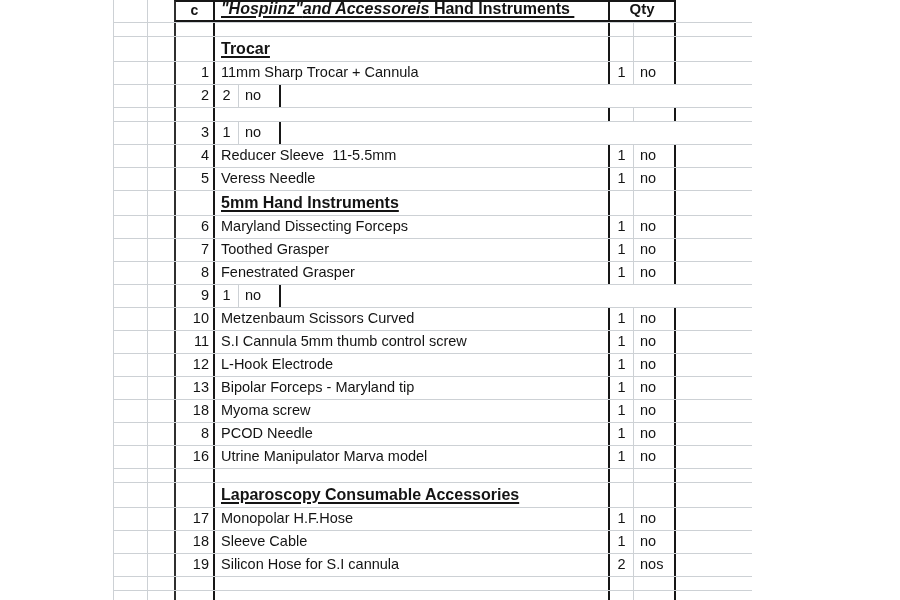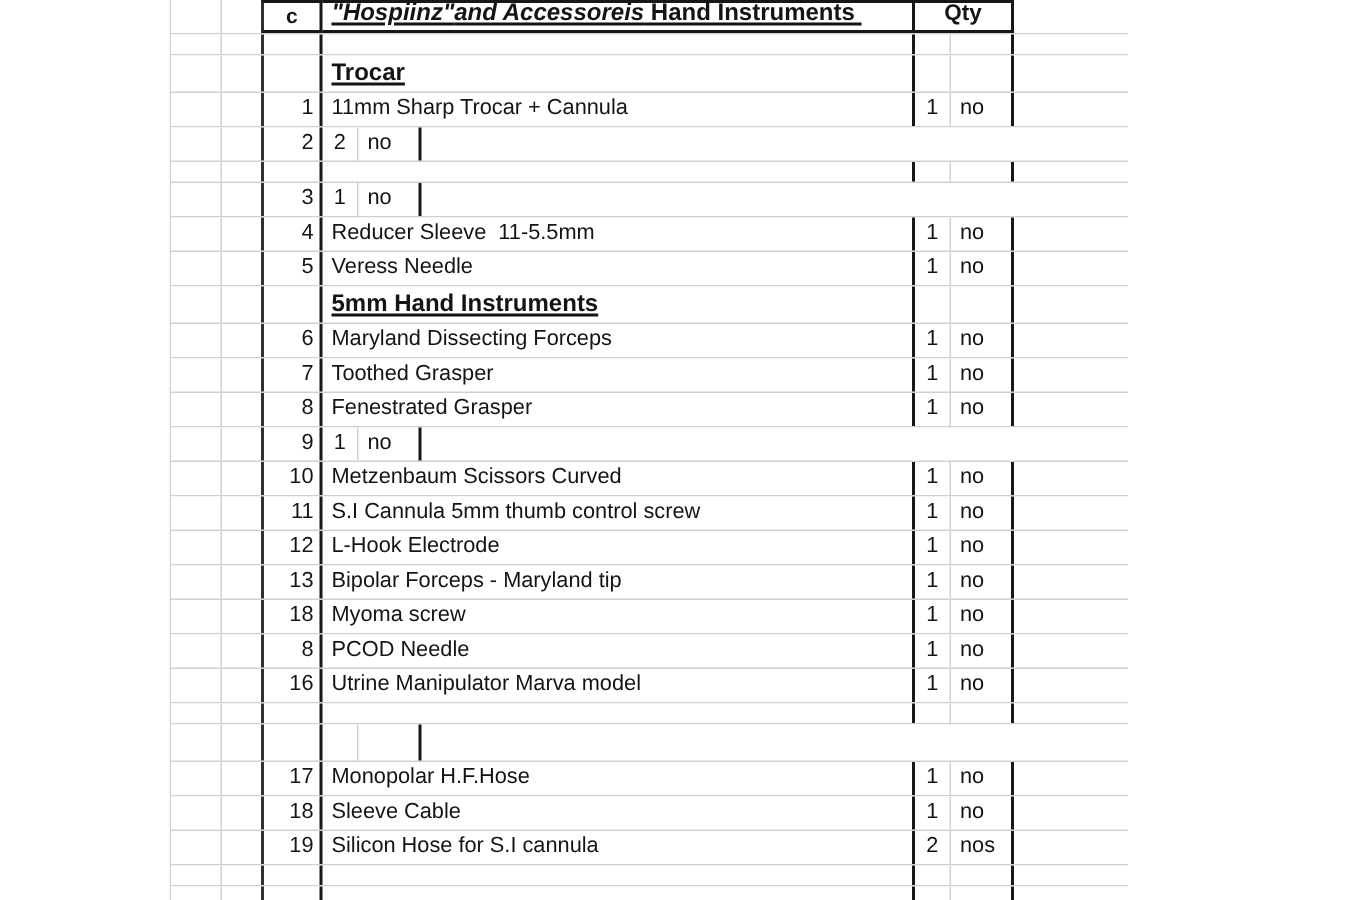--- a/index.html
+++ b/index.html
@@ -341,20 +341,21 @@
         <div class="cell cc"></div>
         <div class="cell cd"></div>
         <div class="cell ce"></div>
         <div class="cell cf"></div>
         <div class="cell cg"></div>
       </div>
       <div class="row row-section">
         <div class="cell ca"></div>
         <div class="cell cb"></div>
         <div class="cell cc"></div>
+        <div class="cell cd"><span class="section-label">Laparoscopy Consumable Accessories</span></div>
         <div class="cell ce"></div>
         <div class="cell cf"></div>
         <div class="cell cg"></div>
       </div>
       <div class="row row-item">
         <div class="cell ca"></div>
         <div class="cell cb"></div>
         <div class="cell cc">
           <span class="body-text">17</span>
         </div>

